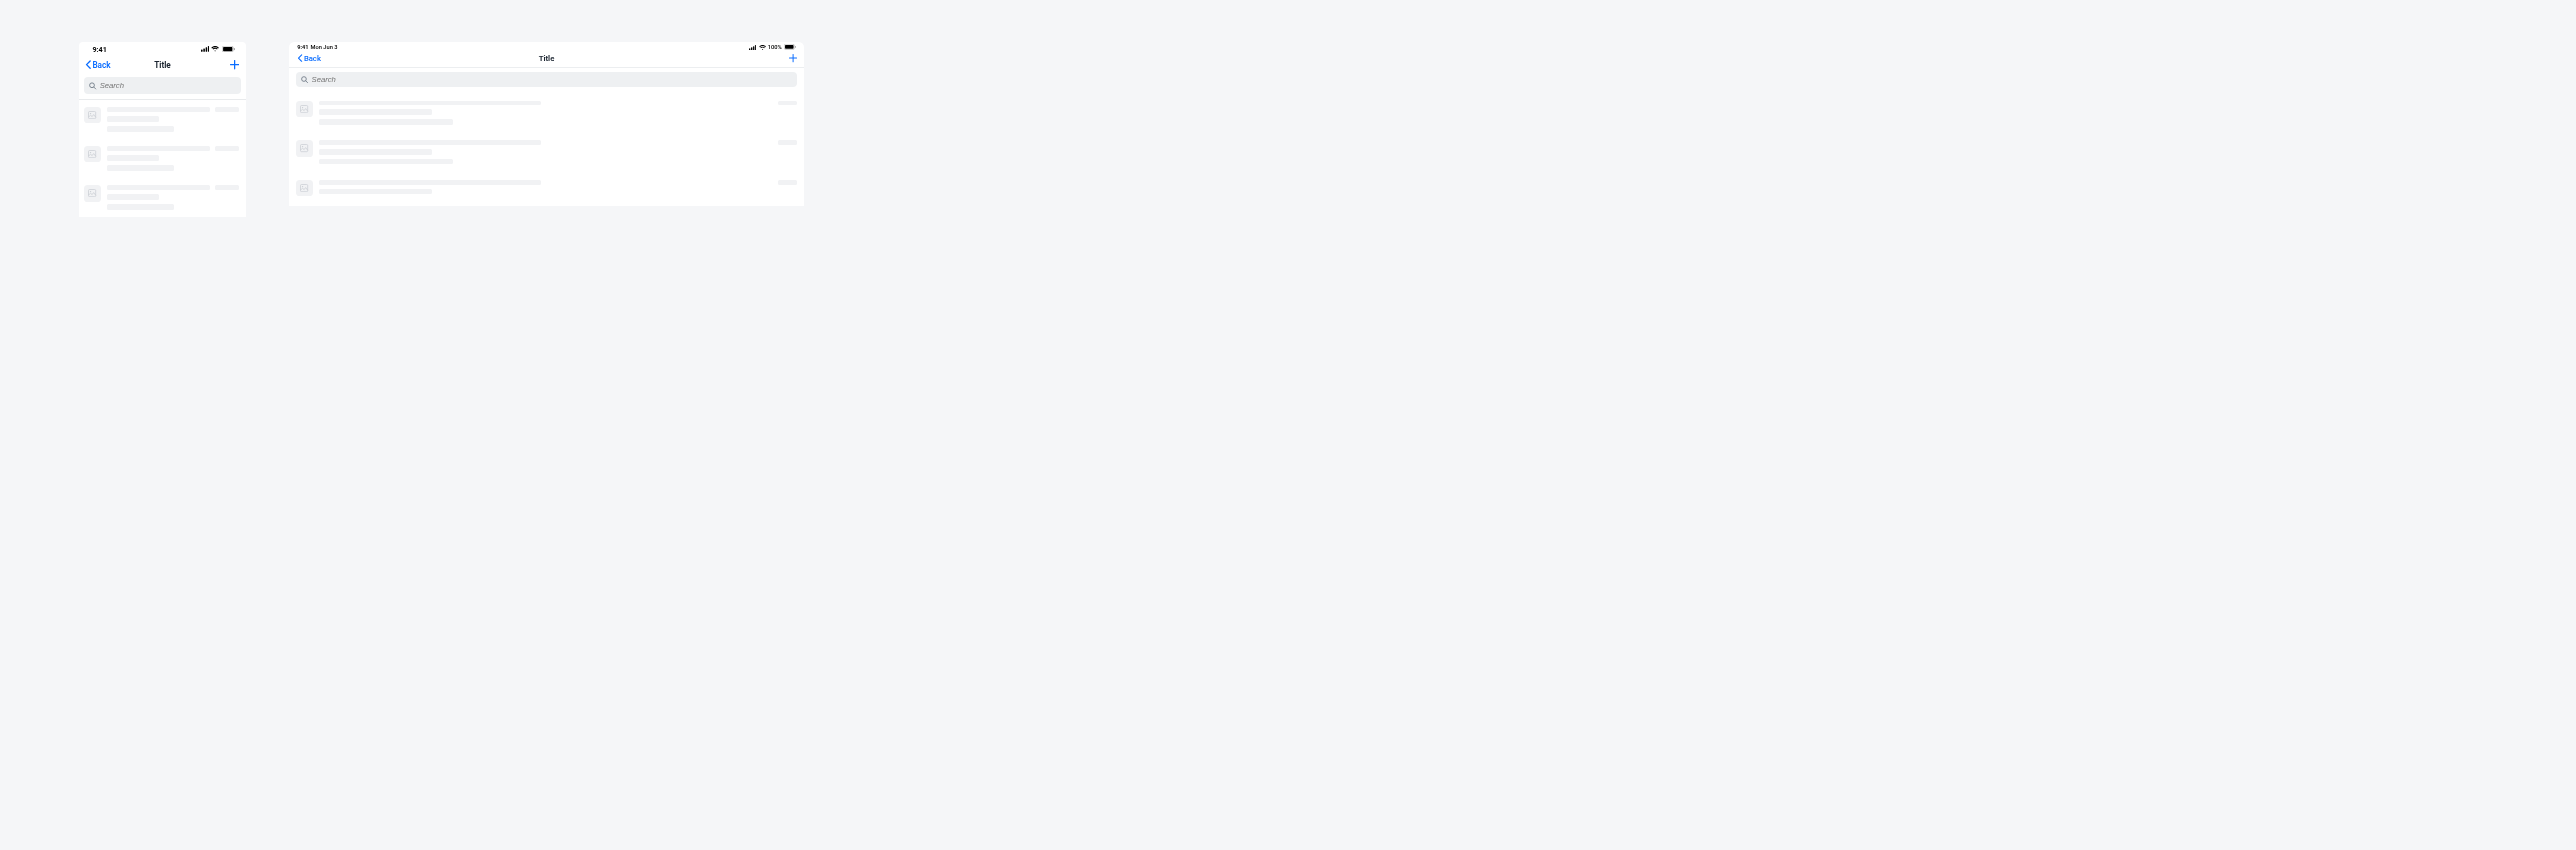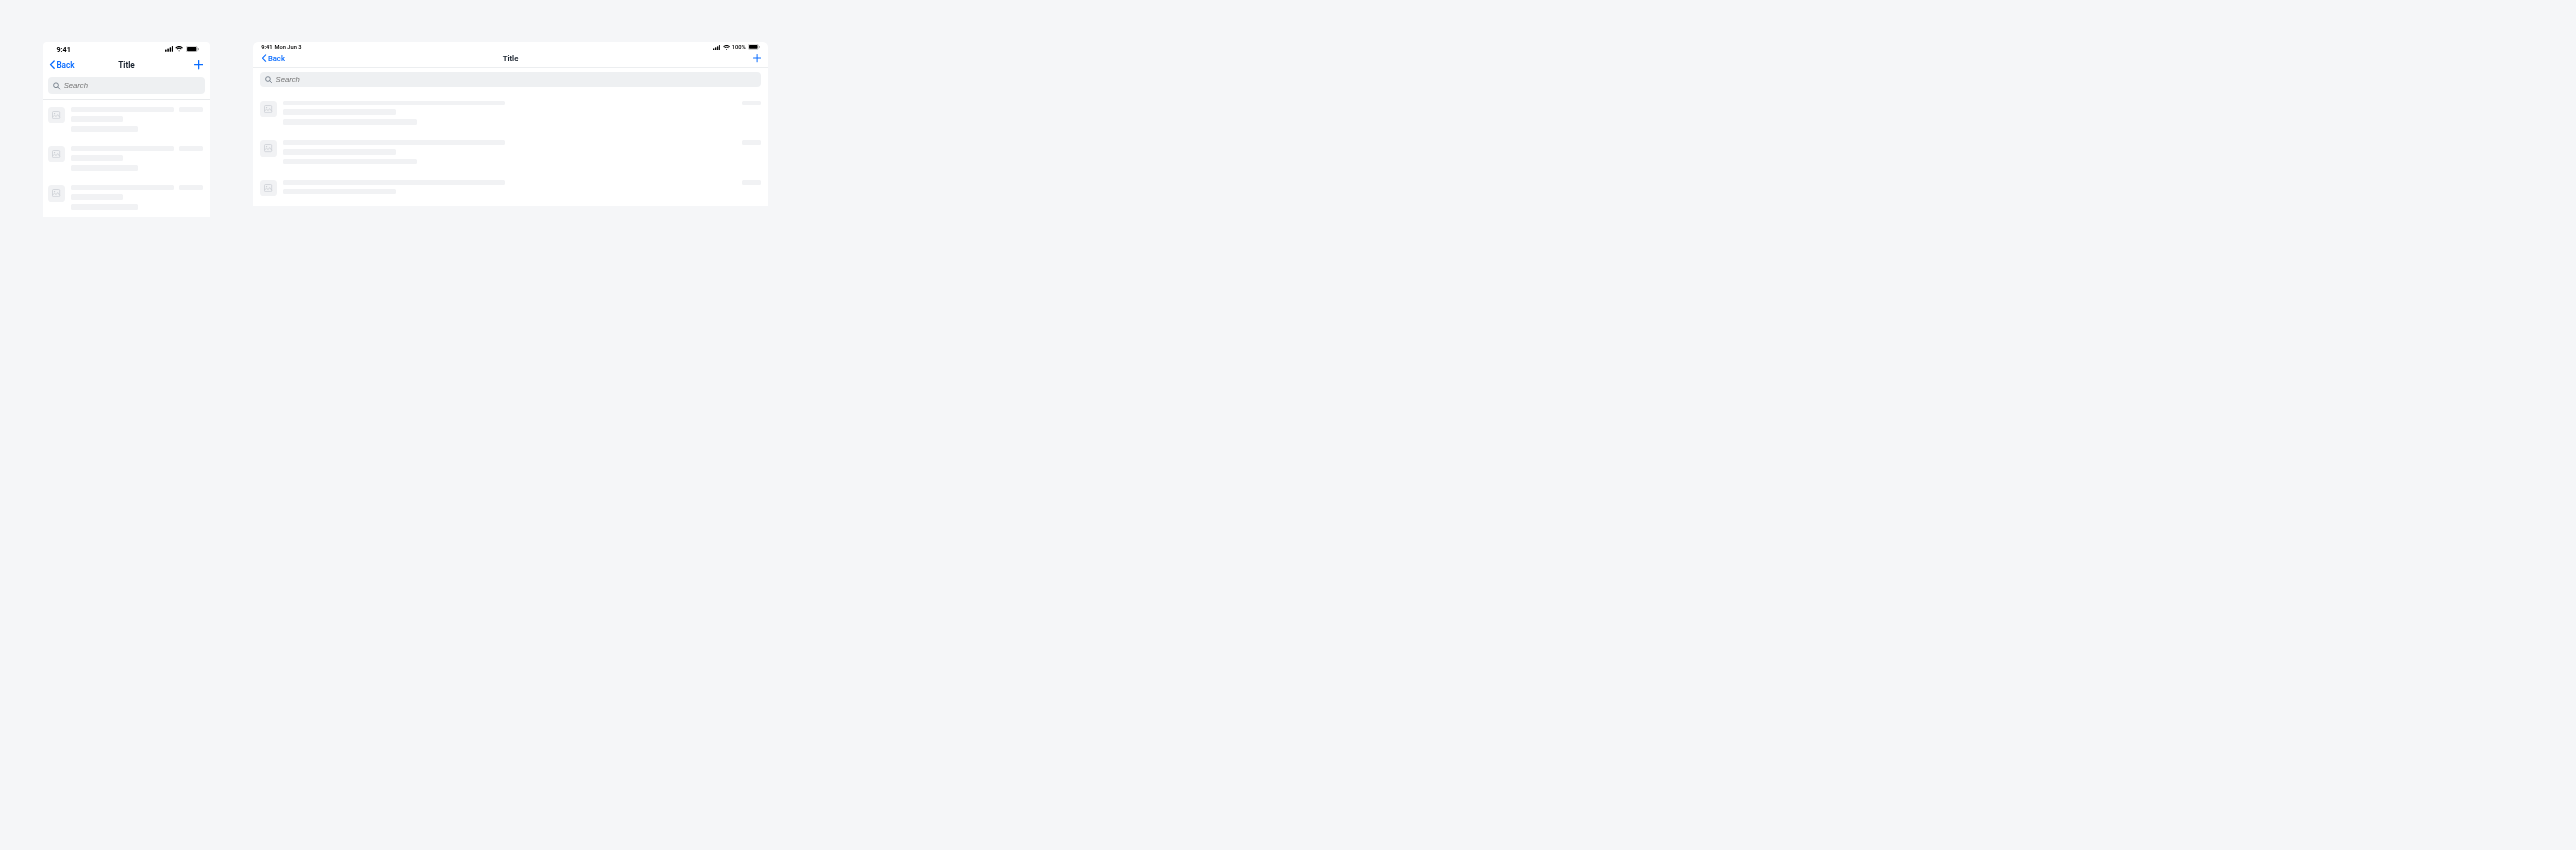--- a/index.html
+++ b/index.html
@@ -12,20 +12,21 @@
       background: #f5f6f8;
       width: 805px;
       height: 236px;
       overflow: hidden;
       position: relative;
     }
     .stage {
       position: relative;
       width: 100%;
       height: 100%;
+      margin-left: 36px;
     }
     
     .phone {
       position: absolute;
       left: 43px;
       top: 42px;
       width: 167px;
       background: #fff;
       border-radius: 4.1px 4.1px 0 0;
       overflow: hidden;

